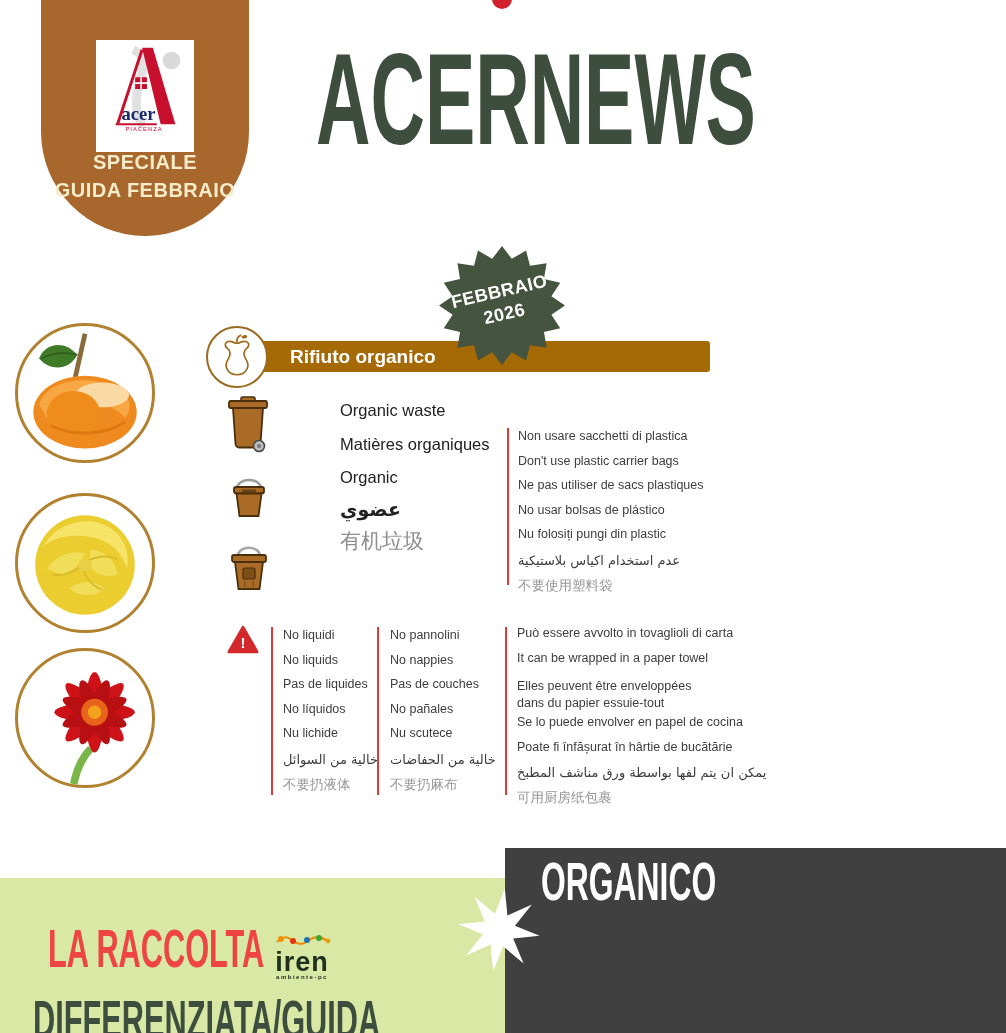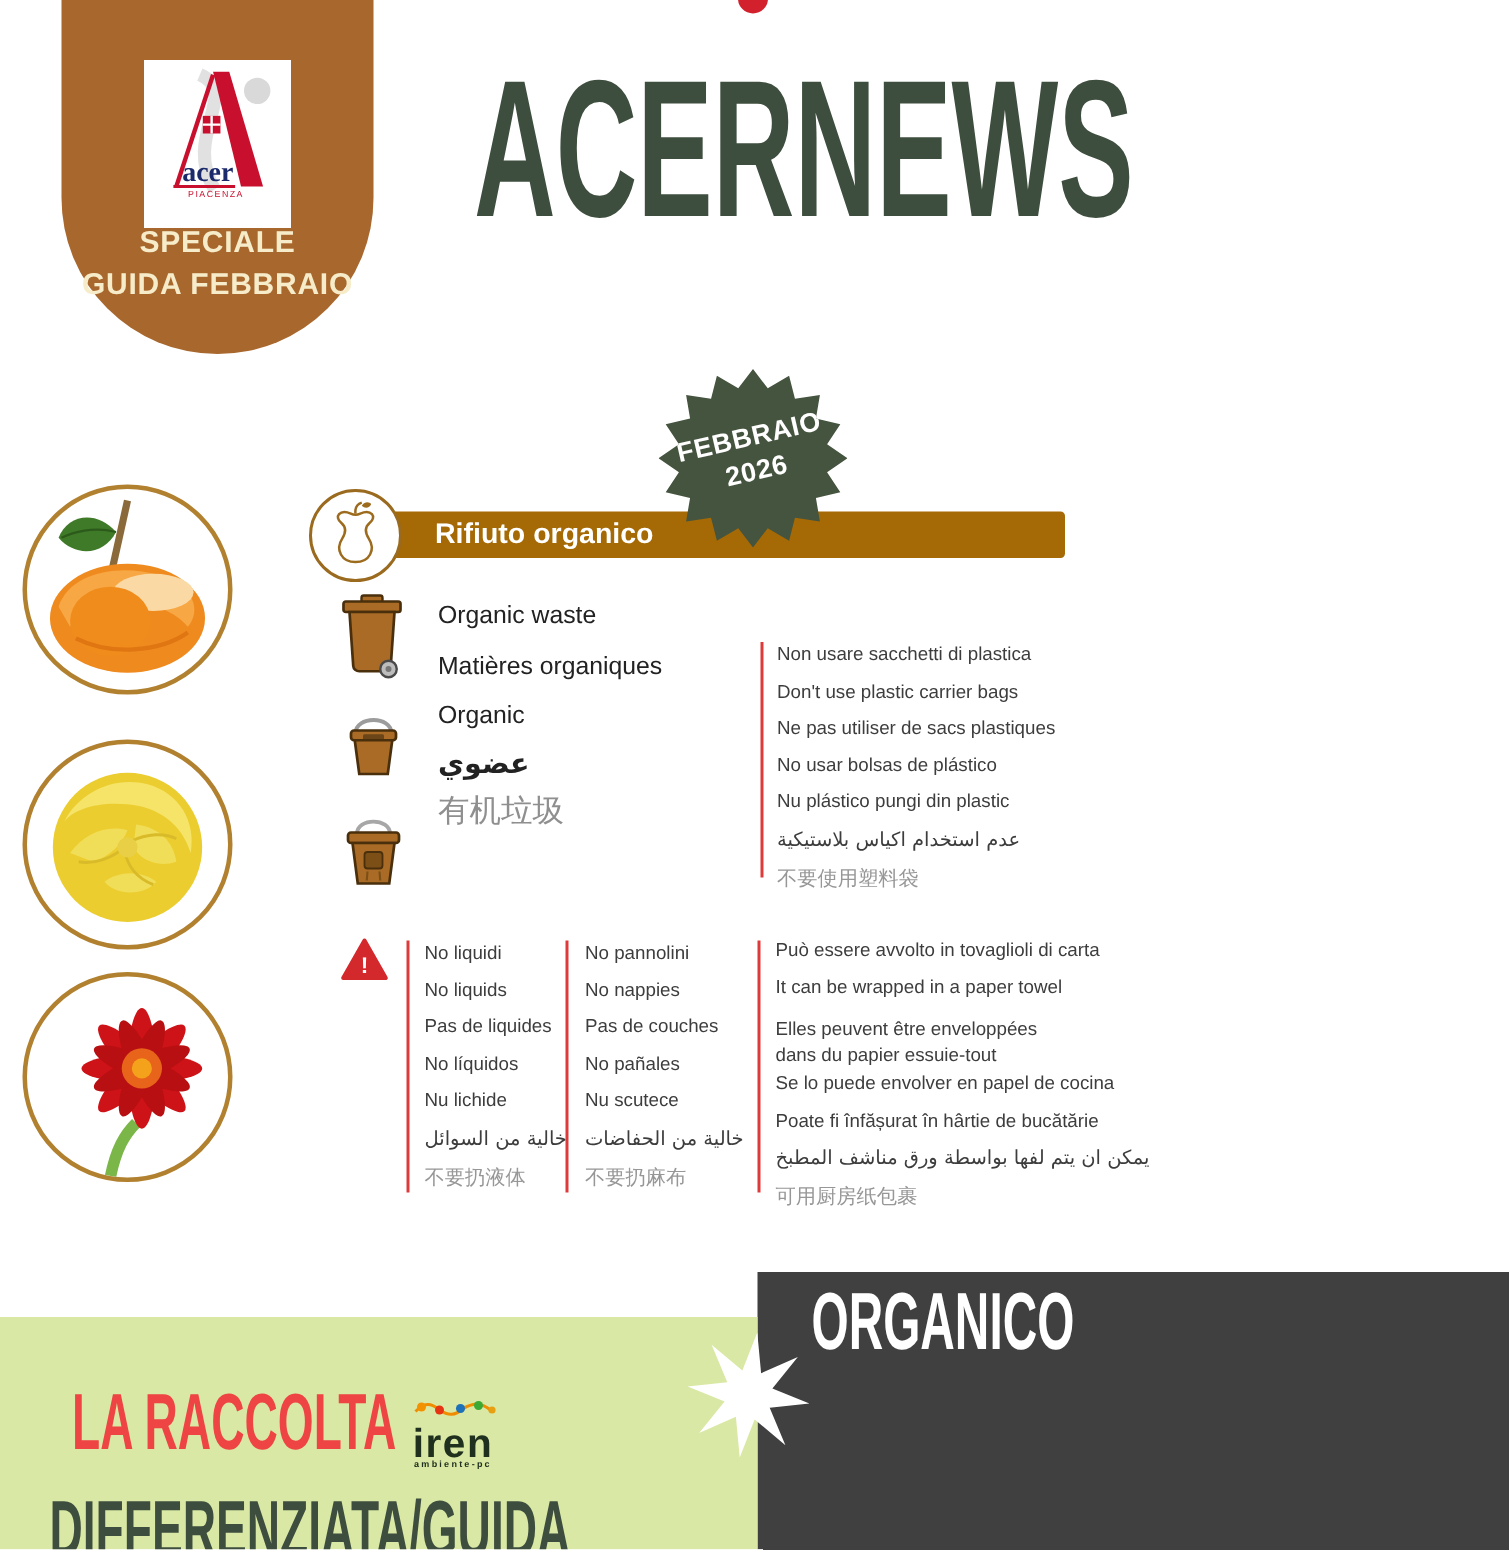--- a/index.html
+++ b/index.html
@@ -37,21 +37,21 @@
   .org-circle{position:absolute;left:206px;top:326px;width:58px;height:58px;background:#ffffff;
               border:2px solid #9a6a1f;border-radius:50%;z-index:2;display:flex;align-items:center;justify-content:center;}
 
   
   .bin1{position:absolute;left:224px;top:396px;}
   .bin2{position:absolute;left:228px;top:474px;}
   .bin3{position:absolute;left:227px;top:543px;}
 
   
   .names{position:absolute;left:292px;top:394px;}
-  .n{font-size:16.5px;color:#222222;line-height:33.5px;white-space:nowrap;}
+  .n{font-size:16.5px;color:#222222;line-height:33.5px;white-space:nowrap;margin-left:48px;}
   .n.ar{font-size:19px;font-weight:bold;line-height:29px;font-family:"DejaVu Sans", sans-serif;}
   .n.zh{font-size:21px;color:#8f8f8f;line-height:34px;}
 
   
   .rule{position:absolute;width:2px;background:#dd3a3a;}
 
   .list{position:absolute;}
   .r{font-size:12.5px;color:#3d3d3d;line-height:24.6px;white-space:nowrap;}
   .r.cont{line-height:14px;}
   .r.ar{font-size:13px;line-height:22px;padding-top:3px;font-family:"DejaVu Sans", sans-serif;}
@@ -201,21 +201,21 @@
     <div class="n ar">عضوي</div>
     <div class="n zh">有机垃圾</div>
   </div>
 
   <div class="rule" style="left:507px;top:428px;height:157px;"></div>
   <div class="list" style="left:518px;top:424px;">
     <div class="r">Non usare sacchetti di plastica</div>
     <div class="r">Don't use plastic carrier bags</div>
     <div class="r">Ne pas utiliser de sacs plastiques</div>
     <div class="r">No usar bolsas de plástico</div>
-    <div class="r">Nu plástico pungi din plastic</div>
+    <div class="r">Nu folosiți pungi din plastic</div>
     <div class="r ar">عدم استخدام اكياس بلاستيكية</div>
     <div class="r zh">不要使用塑料袋</div>
   </div>
 
   <div class="warn-tri">
     <svg width="32" height="29" viewBox="0 0 36 32">
       <path d="M18 2 L34 30 L2 30 Z" fill="#d3292c" stroke="#d3292c" stroke-width="3" stroke-linejoin="round"></path>
       <text x="18" y="26" text-anchor="middle" font-family="Liberation Sans, sans-serif" font-size="17" font-weight="bold" fill="#ffffff">!</text>
     </svg>
   </div>

